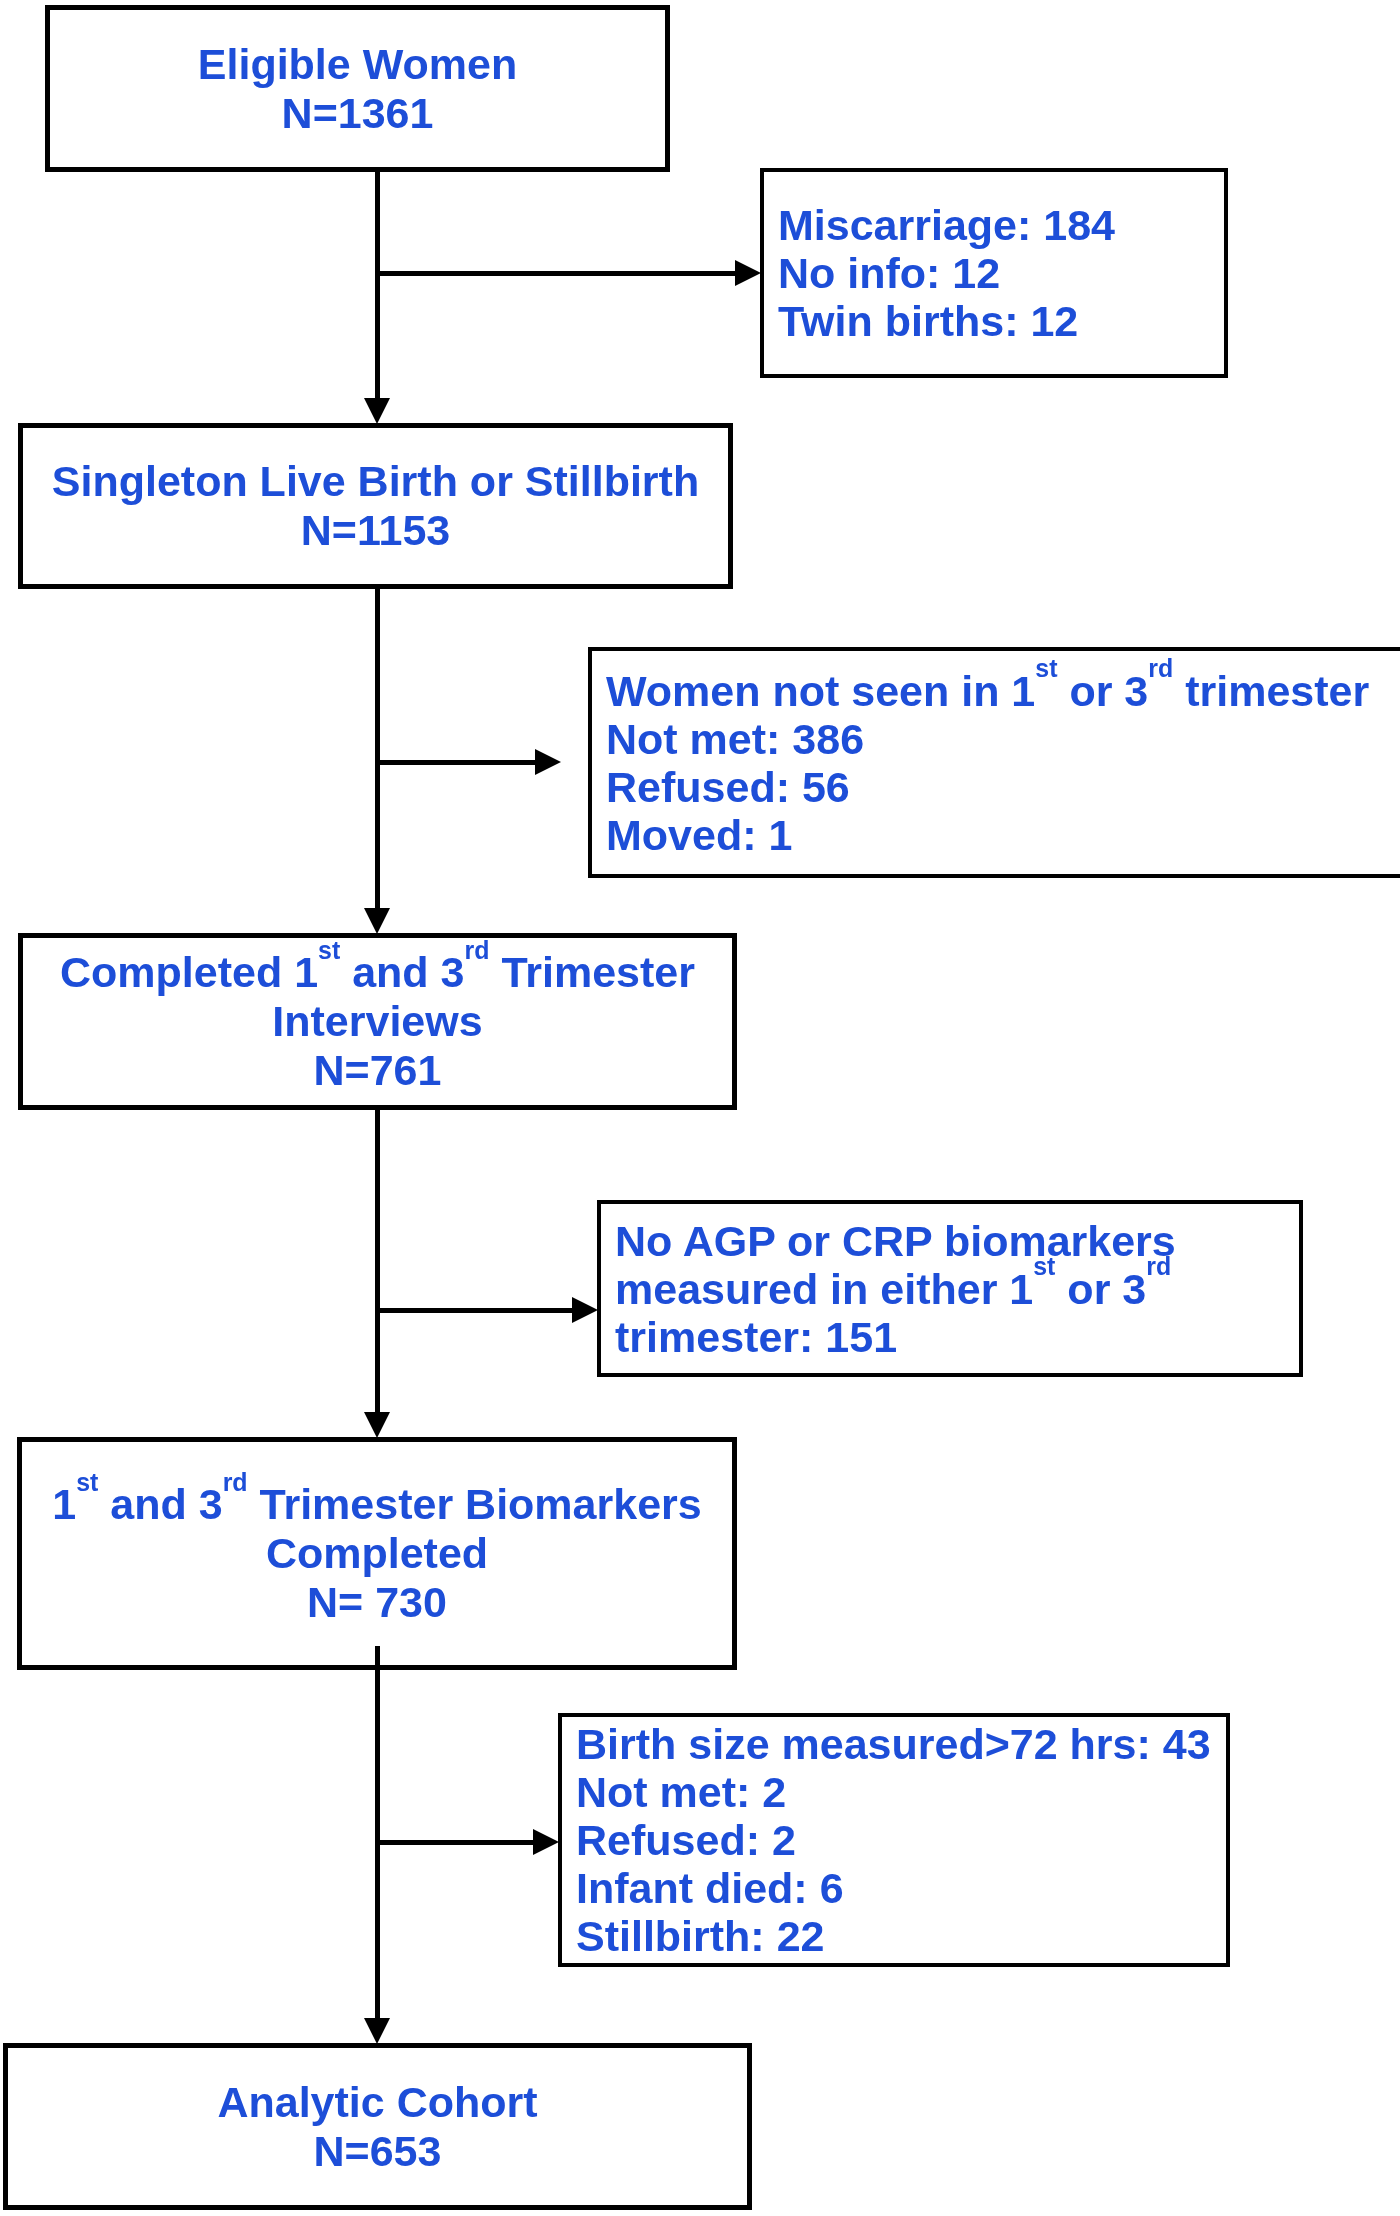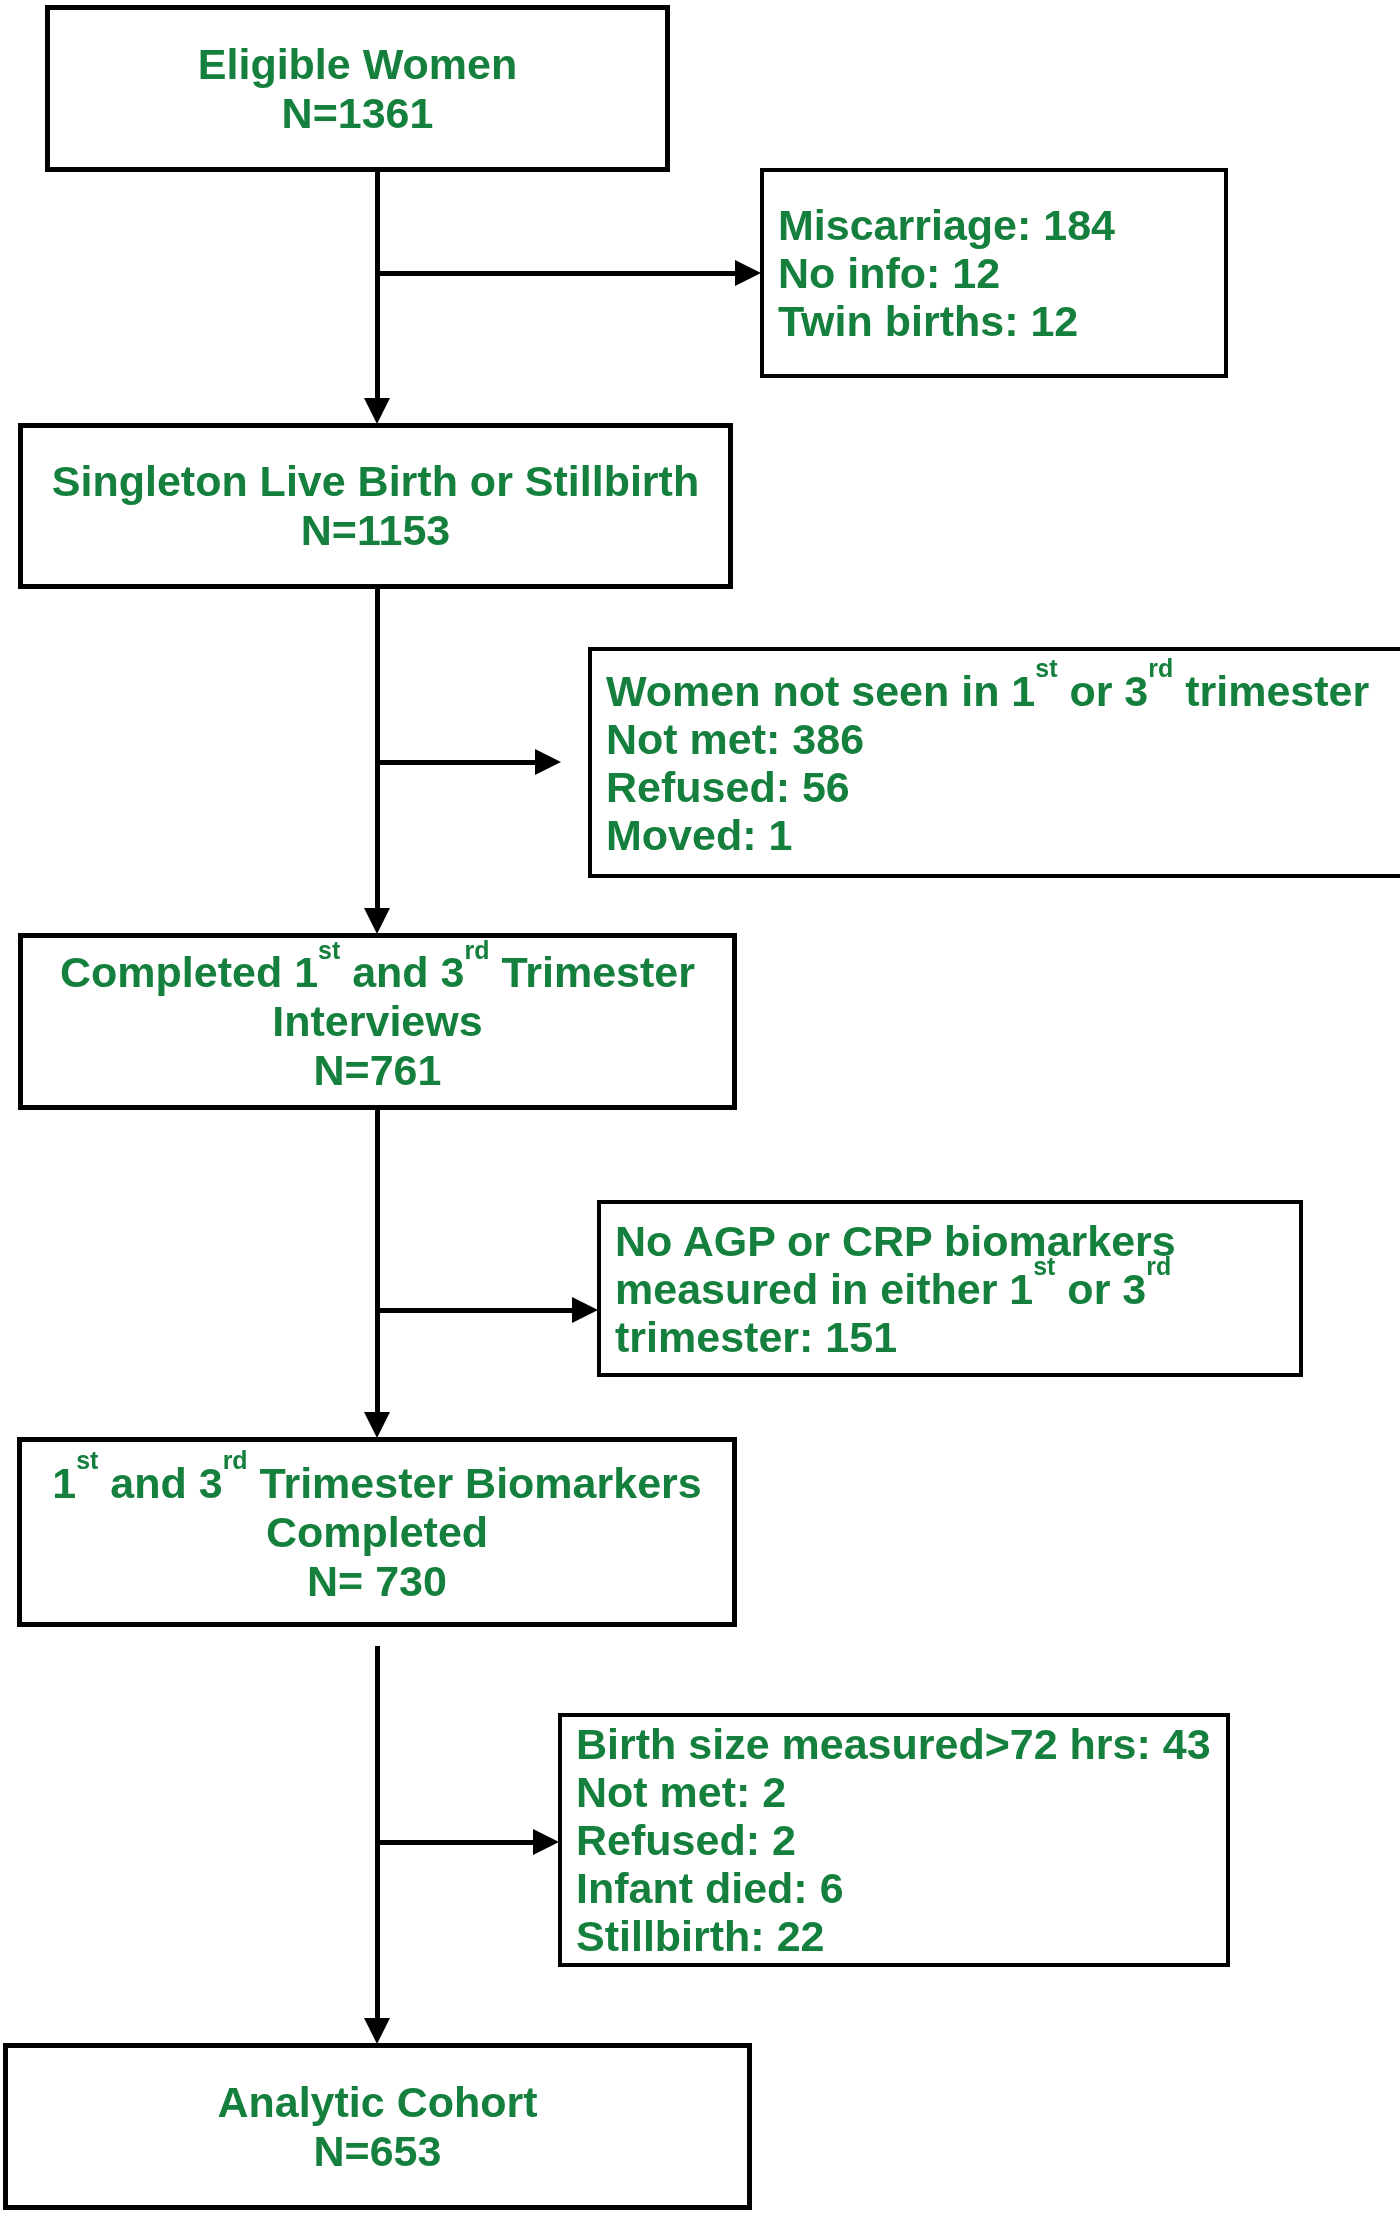--- a/index.html
+++ b/index.html
@@ -4,21 +4,21 @@
 <style>
   * { box-sizing: border-box; margin: 0; padding: 0; }
   html, body { background: #ffffff; }
   .canvas {
     position: relative;
     width: 1400px;
     height: 2216px;
     background: #ffffff;
     font-family: "Liberation Sans", "DejaVu Sans", sans-serif;
     font-weight: 700;
-    color: #15803d;
+    color: #1d4ed8;
     overflow: hidden;
   }
   .box {
     position: absolute;
     background: #ffffff;
     display: flex;
     flex-direction: column;
     justify-content: center;
     font-size: 43px;
     line-height: 49px;
@@ -73,21 +73,21 @@
       <div class="line">Singleton Live Birth or Stillbirth</div>
       <div class="line">N=1153</div>
     </div>
 
   <div class="box main" style="left:18px;  top:933px;  width:719px; height:177px">
       <div class="line">Completed 1<sup>st</sup> and 3<sup>rd</sup> Trimester</div>
       <div class="line">Interviews</div>
       <div class="line">N=761</div>
     </div>
 
-  <div class="box main" style="left:17px;  top:1437px; width:720px; height:190px">
+  <div class="box main" style="left:17px;  top:1437px; width:720px; height:233px">
       <div class="line">1<sup>st</sup> and 3<sup>rd</sup> Trimester Biomarkers</div>
       <div class="line">Completed</div>
       <div class="line">N= 730</div>
     </div>
 
   <div class="box main" style="left:3px;   top:2043px; width:749px; height:167px">
       <div class="line">Analytic Cohort</div>
       <div class="line">N=653</div>
     </div>
 

